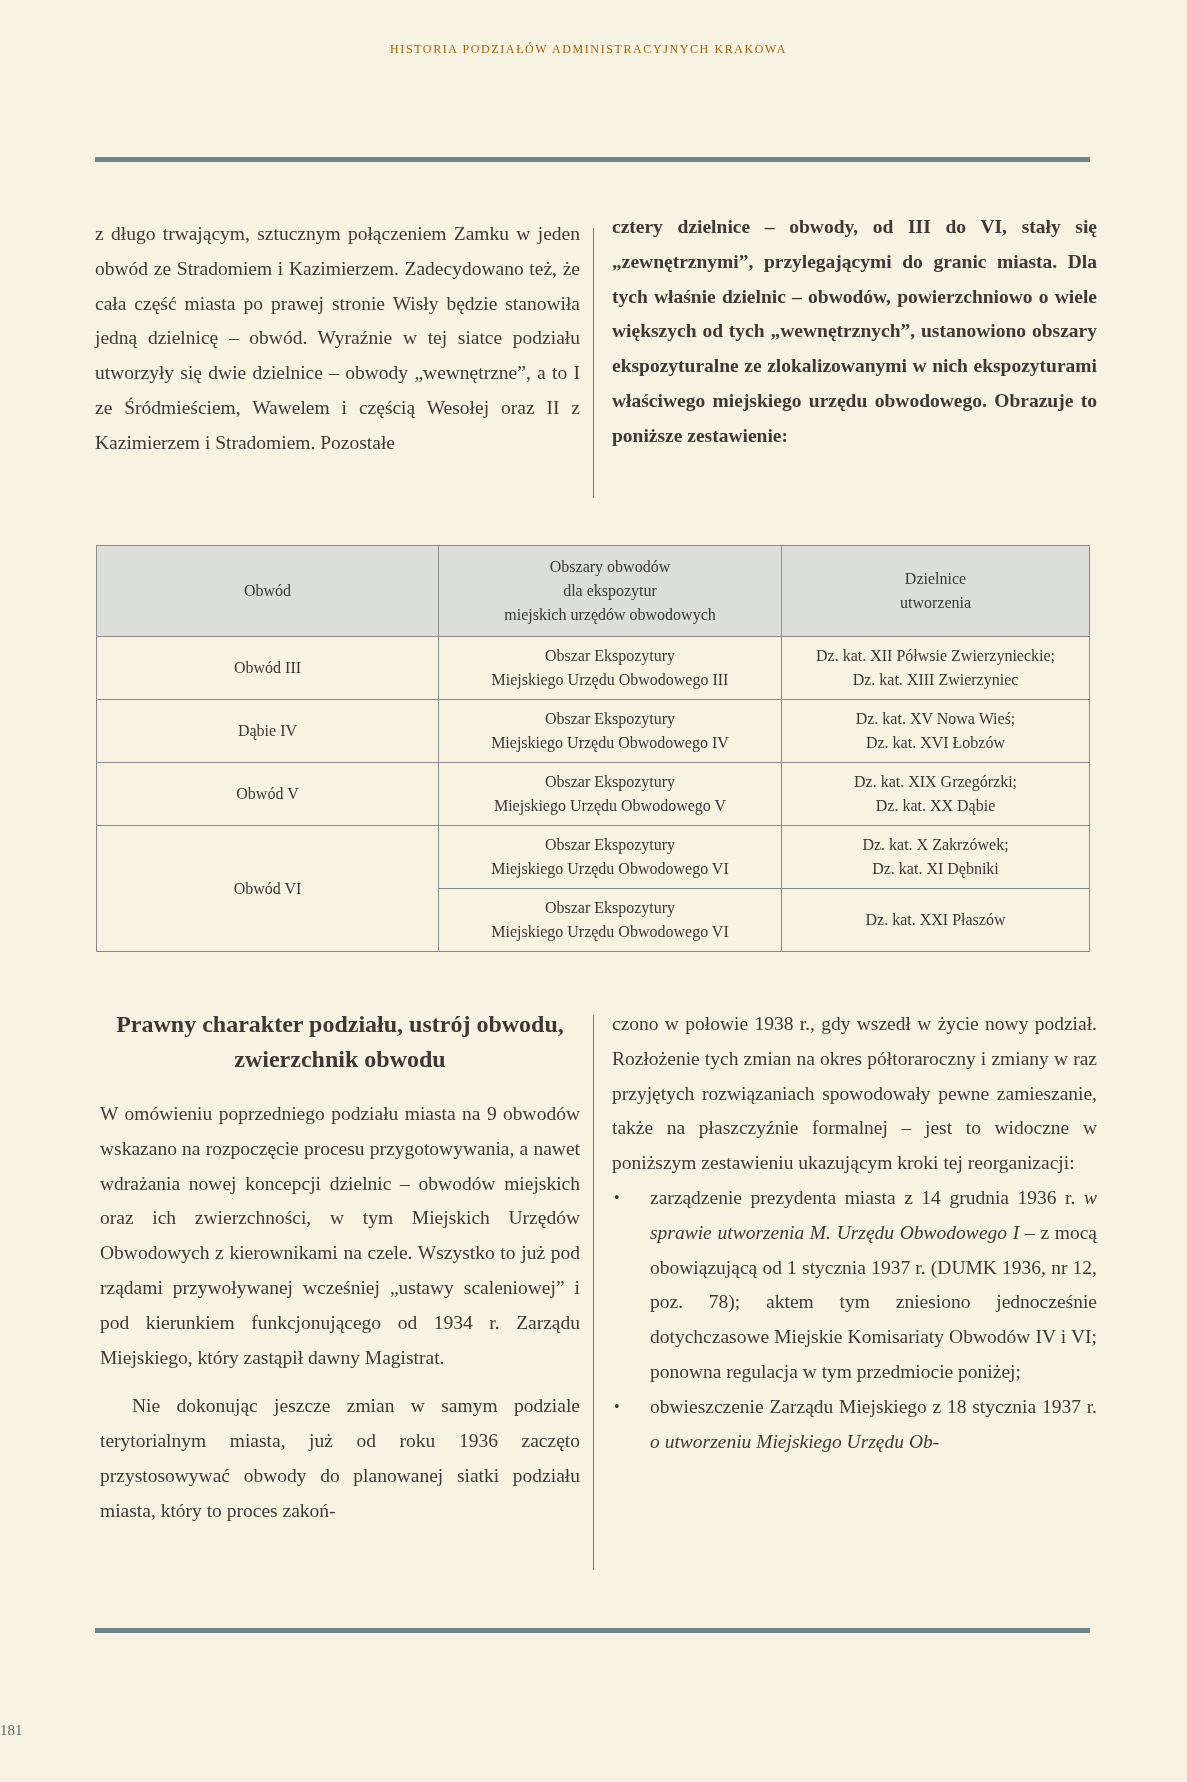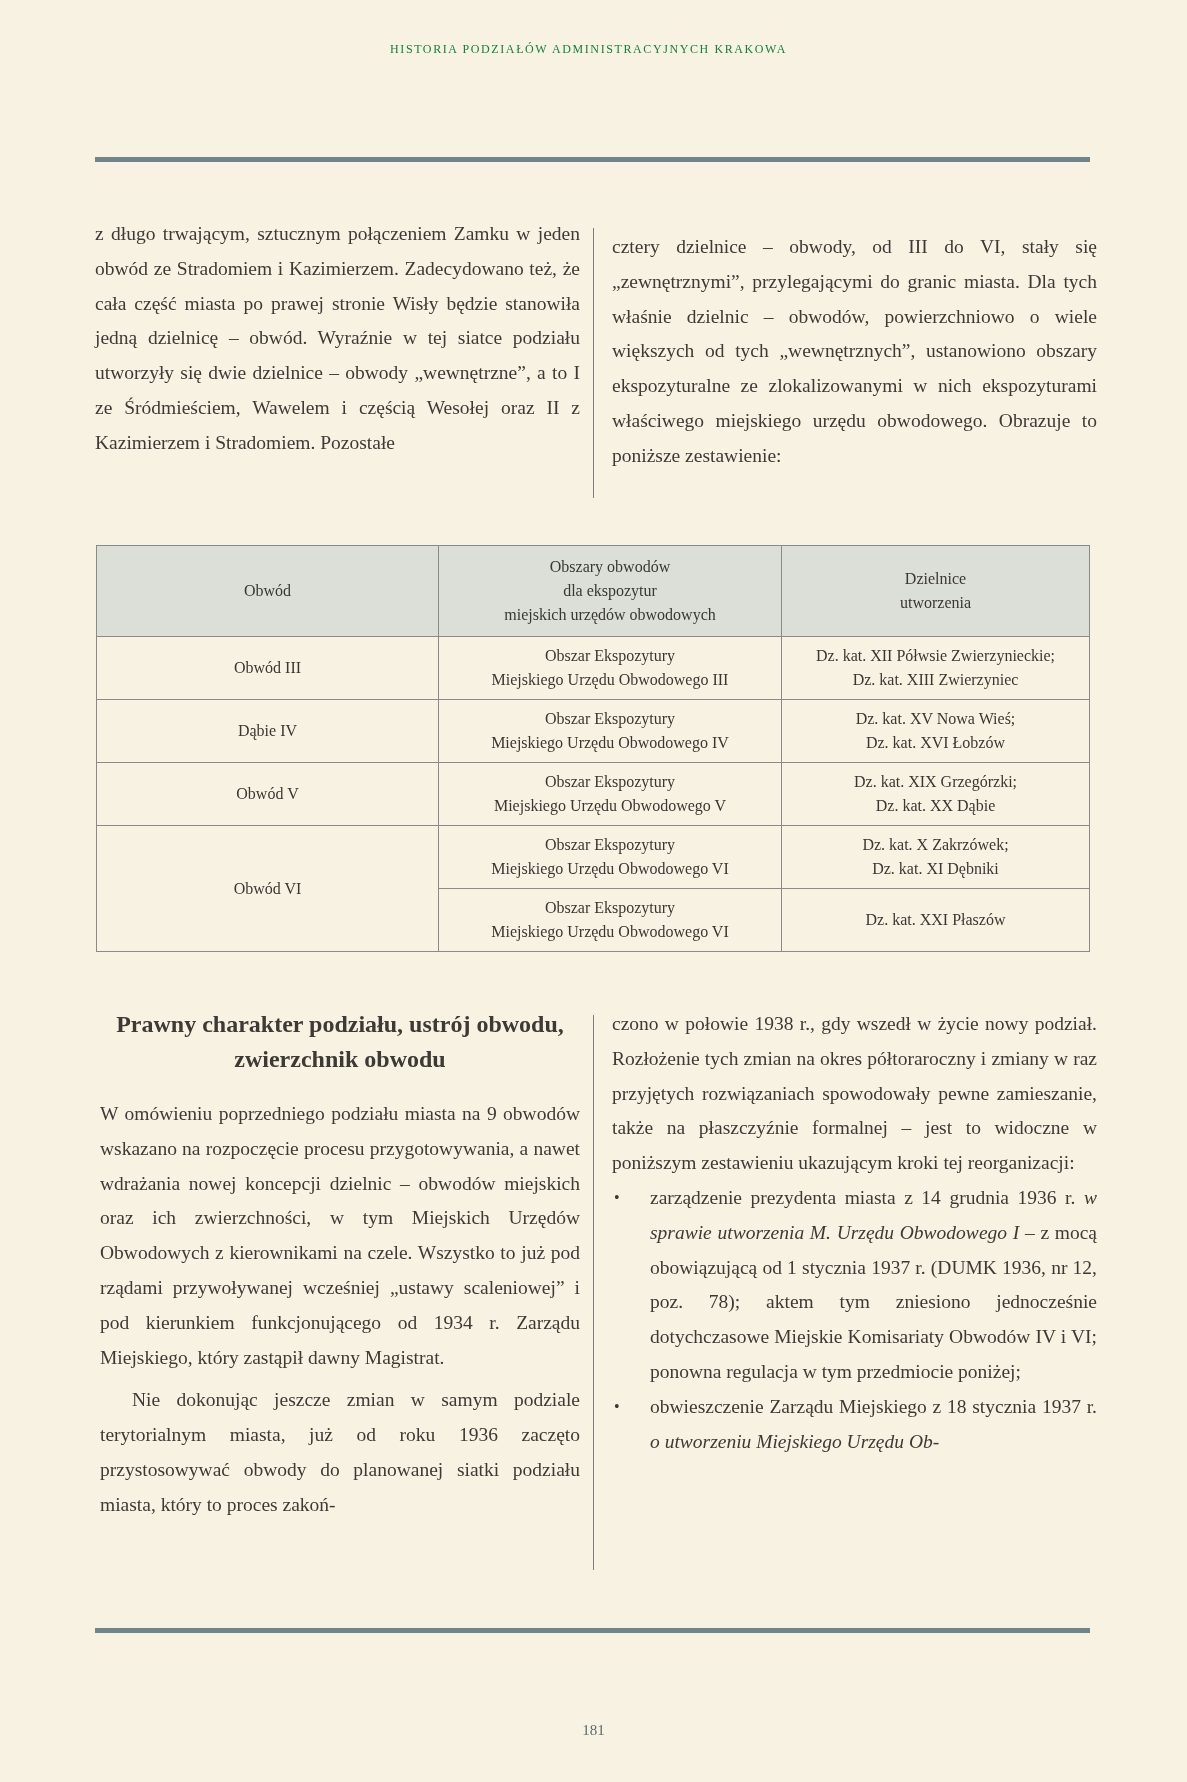--- a/index.html
+++ b/index.html
@@ -4,38 +4,38 @@
 <style>
   html, body { margin: 0; padding: 0; }
   body {
     width: 1187px; height: 1782px; position: relative; overflow: hidden;
     background: #f8f2e3;
     font-family: "Liberation Serif", "DejaVu Serif", serif;
     color: #3d3a36;
   }
   .running-head {
     position: absolute; top: 42px; left: 0; width: 1177px; text-align: center;
-    font-size: 12px; letter-spacing: 1.6px; color: #15803d;
+    font-size: 12px; letter-spacing: 1.6px; color: #a16207;
   }
   .rule {
     position: absolute; left: 95px; width: 995px; height: 5px; background: #6e858b;
   }
   .rule.top { top: 157px; }
   .rule.bottom { top: 1628px; }
   .col {
     position: absolute; width: 485px;
     font-size: 19.5px; line-height: 34.8px; text-align: justify;
   }
   .col p { margin: 0; }
   .col .indent { text-indent: 32px; }
   .col-divider {
     position: absolute; left: 593px; width: 1px; background: #7d7d7d;
   }
   .top-left { left: 95px; top: 217px; }
-  .top-right { left: 612px; top: 230px; }
+  .top-right { left: 612px; top: 210px; font-weight: bold; }
   .bottom-left { left: 100px; top: 1007px; }
   .bottom-right { left: 612px; top: 1007px; }
   .section-heading {
     font-weight: bold; text-align: center; font-size: 24px; line-height: 35px;
     margin: 0 0 20px 0 !important;
   }
   ul.steps { list-style: none; margin: 0; padding: 0; }
   ul.steps li { position: relative; padding-left: 38px; }
   ul.steps li .bullet {
     position: absolute; left: 2px; top: 0; font-size: 16px;
@@ -48,21 +48,21 @@
   table.data th, table.data td {
     border: 1px solid #8a8a8a; padding: 4px 6px; font-weight: normal;
   }
   table.data thead th {
     background: #dcdfd8; height: 82px;
   }
   table.data tbody td { height: 54px; }
   table.data th:nth-child(1), table.data td.obwod { width: 329px; margin-top: 28px; }
   table.data th:nth-child(2) { width: 330px; font-family: Liberation Serif, serif; }
   .page-number {
-    position: absolute; top: 1722px; left: 0; width: 1187px; text-align: center;
+    position: absolute; top: 1722px; left: 0; width: 1187px; text-align: left;
     font-size: 15px; color: #5f6a6e;
   }
 </style>
 </head>
 <body>
 
 <div class="running-head">HISTORIA PODZIAŁÓW ADMINISTRACYJNYCH KRAKOWA</div>
 <div class="rule top"></div>
 
 <div class="col top-left">
@@ -117,21 +117,21 @@
     </tr>
   </tbody>
 </table>
 
 <div class="col bottom-left" style="width:480px;">
   <p class="section-heading">
     <span>Prawny charakter podziału, ustrój obwodu,</span><br>
     <span>zwierzchnik obwodu</span>
   </p>
   <p>W omówieniu poprzedniego podziału miasta na 9 obwodów wskazano na rozpoczęcie procesu przygotowywania, a nawet wdrażania nowej koncepcji dzielnic – obwodów miejskich oraz ich zwierzchności, w tym Miejskich Urzędów Obwodowych z kierownikami na czele. Wszystko to już pod rządami przywoływanej wcześniej „ustawy scaleniowej” i pod kierunkiem funkcjonującego od 1934 r. Zarządu Miejskiego, który zastąpił dawny Magistrat.</p>
-  <p class="indent" style="margin-top:8px;">Nie dokonując jeszcze zmian w samym podziale terytorialnym miasta, już od roku 1936 zaczęto przystosowywać obwody do planowanej siatki podziału miasta, który to proces zakoń-</p>
+  <p class="indent" style="margin-top:14px;">Nie dokonując jeszcze zmian w samym podziale terytorialnym miasta, już od roku 1936 zaczęto przystosowywać obwody do planowanej siatki podziału miasta, który to proces zakoń-</p>
 </div>
 <div class="col-divider" style="top:1015px;height:555px;"></div>
 <div class="col bottom-right">
   <p>czono w połowie 1938 r., gdy wszedł w życie nowy podział. Rozłożenie tych zmian na okres półtoraroczny i zmiany w raz przyjętych rozwiązaniach spowodowały pewne zamieszanie, także na płaszczyźnie formalnej – jest to widoczne w poniższym zestawieniu ukazującym kroki tej reorganizacji:</p>
   <ul class="steps">
     <li>
       <span class="bullet">•</span>
       <span>zarządzenie prezydenta miasta z 14 grudnia 1936 r. </span><em>w sprawie utworzenia M. Urzędu Obwodowego I</em><span> – z mocą obowiązującą od 1 stycznia 1937 r. (DUMK 1936, nr 12, poz. 78); aktem tym zniesiono jednocześnie dotychczasowe Miejskie Komisariaty Obwodów IV i VI; ponowna regulacja w tym przedmiocie poniżej;</span>
     </li>
     <li>

